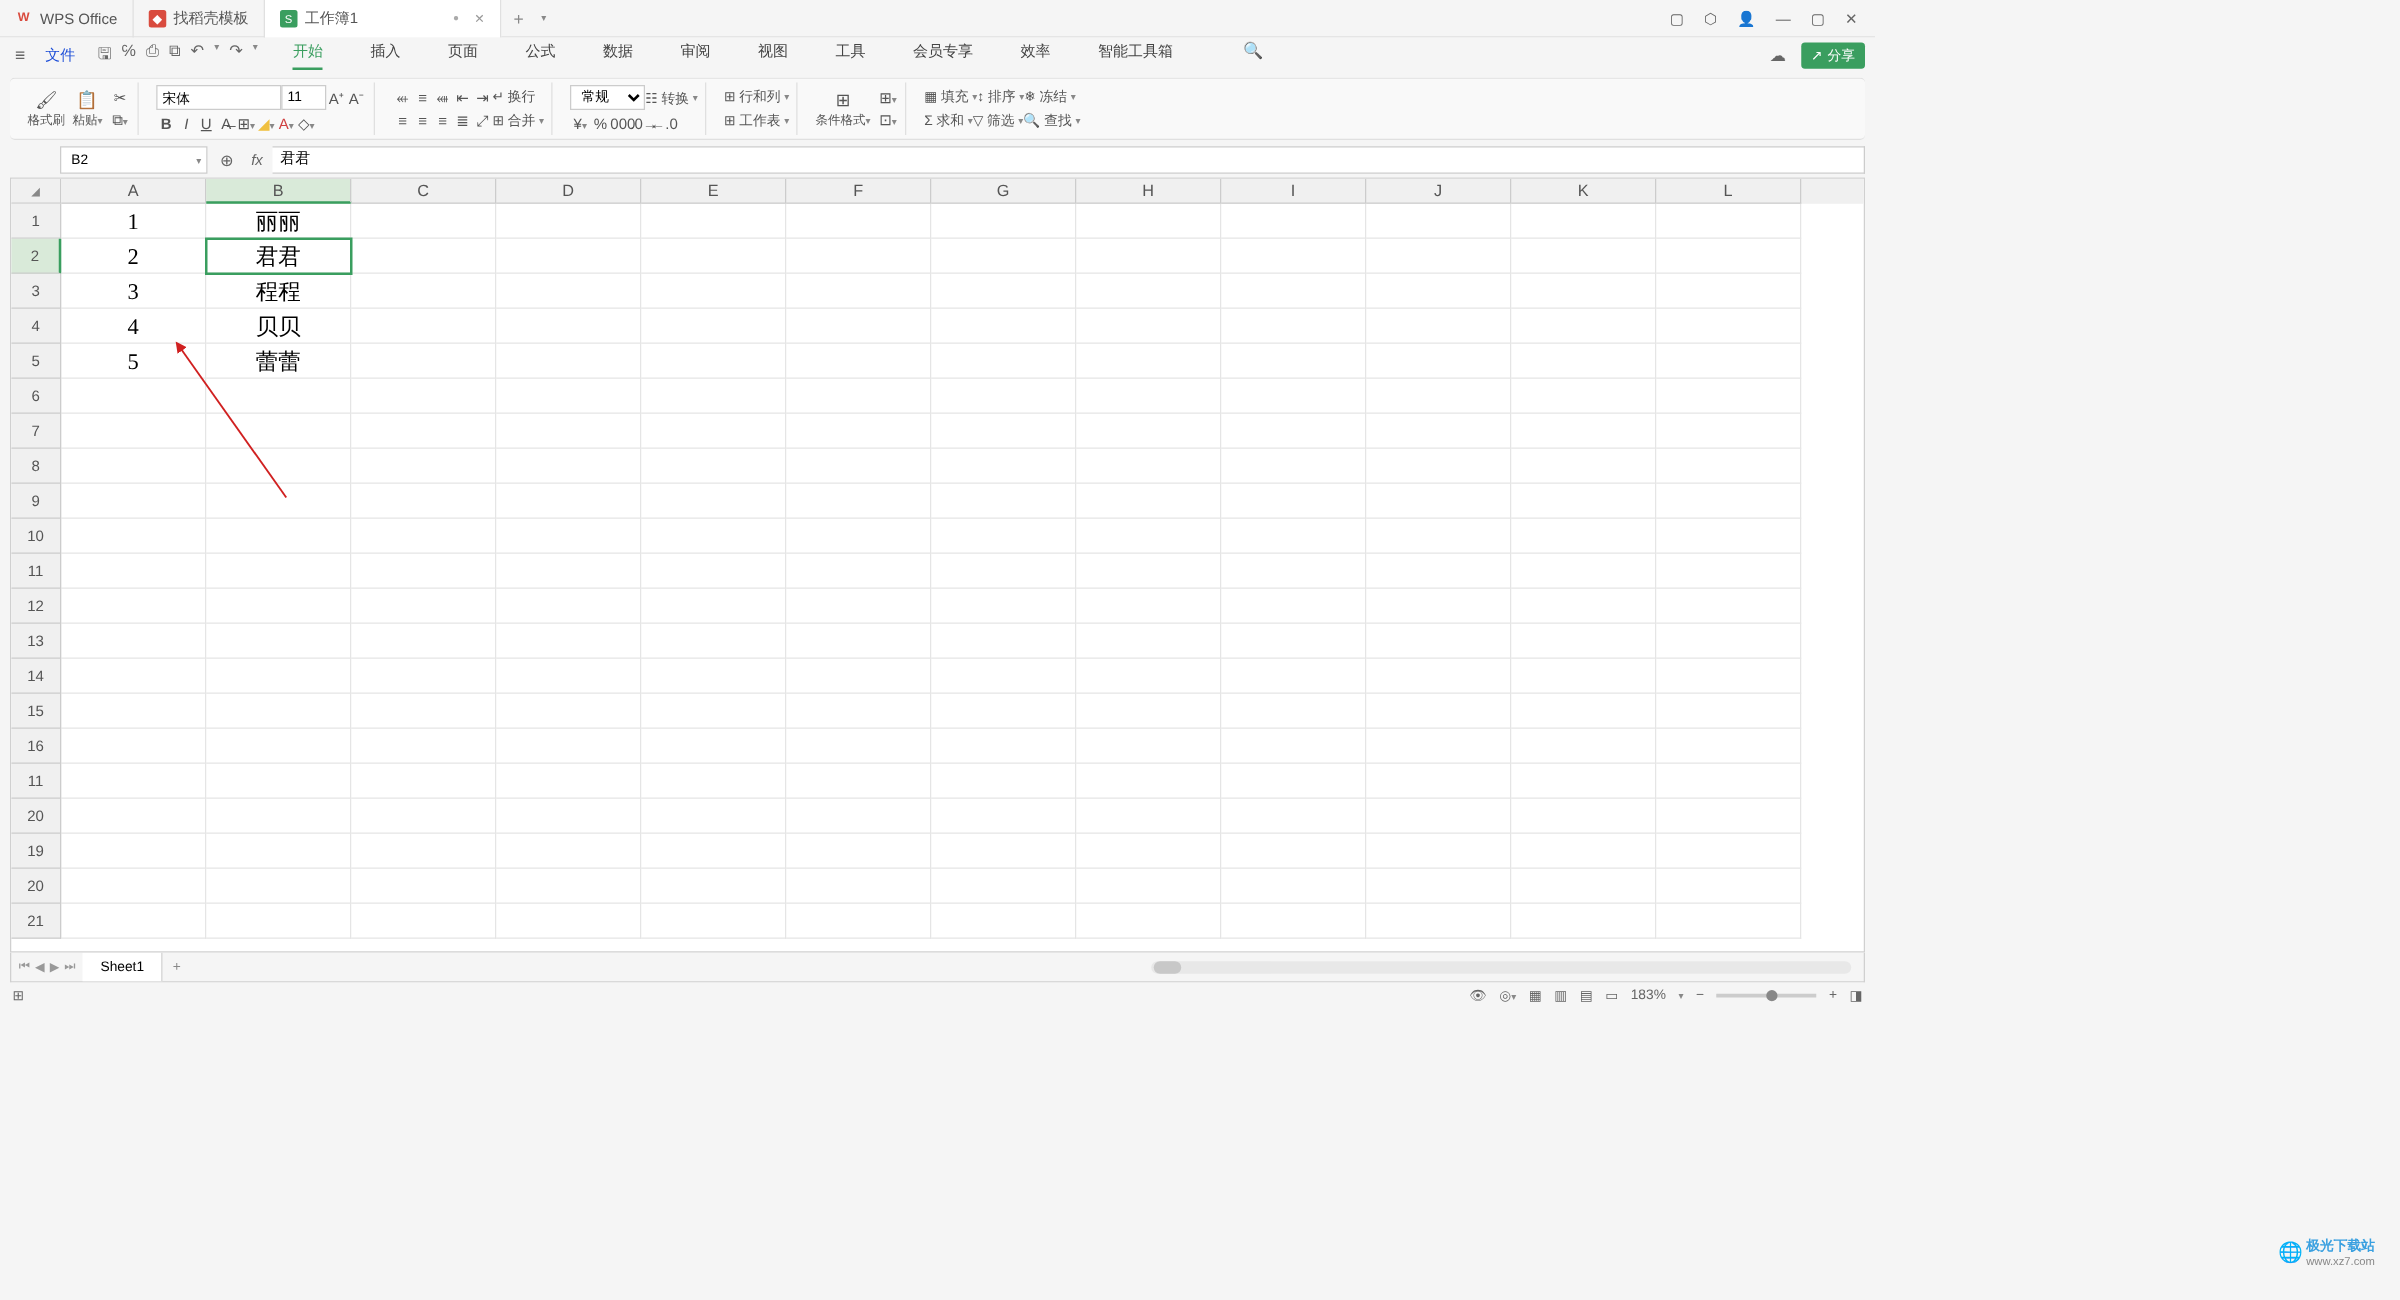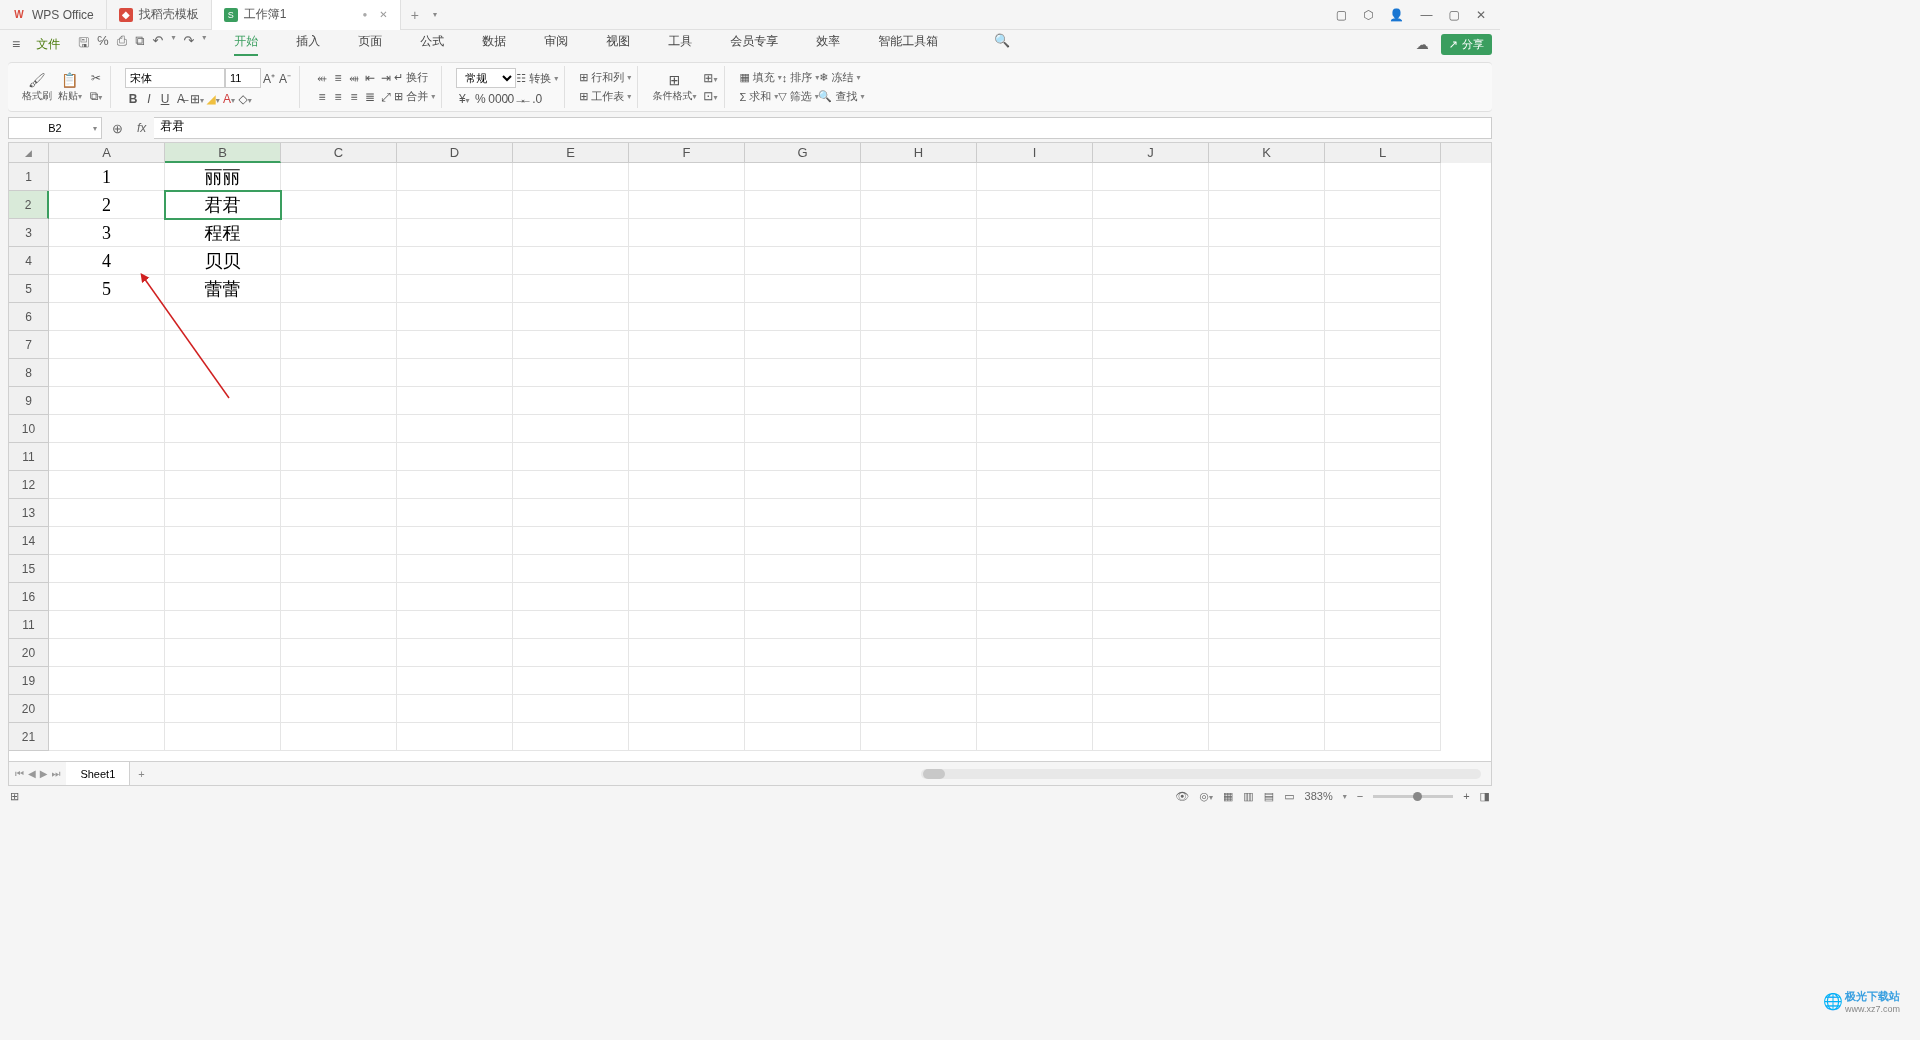--- a/index.html
+++ b/index.html
@@ -16,21 +16,21 @@
 .tab-icon.sheet { background: #3a9e5f; color: #fff; font-size: 9px; }
 .tab-close { font-size: 10px; color: #999; margin-left: 6px; }
 .tab-add { padding: 0 10px; color: #888; font-size: 14px; cursor: pointer; }
 .tab-add-drop { color: #888; font-size: 8px; padding: 0 4px; }
 .window-controls { display: flex; gap: 16px; padding: 0 14px; align-items: center; }
 .wc-icon { font-size: 12px; color: #666; cursor: pointer; }
 
 
 .menubar { display: flex; align-items: center; height: 28px; background: #f5f5f5; padding: 0 8px; gap: 4px; }
 .hamburger { font-size: 14px; color: #666; padding: 0 4px; cursor: pointer; }
-.file-menu { font-size: 12px; color: #4d7c0f; padding: 0 8px; cursor: pointer; text-align: center; }
+.file-menu { font-size: 12px; color: #1d4ed8; padding: 0 8px; cursor: pointer; text-align: center; }
 .qat { display: flex; gap: 8px; padding: 0 6px; }
 .qat-icon { font-size: 13px; color: #666; cursor: pointer; }
 .menutabs { display: flex; gap: 38px; margin-left: 18px; }
 .menutab { font-size: 12px; color: #444; cursor: pointer; padding-bottom: 4px; }
 .menutab.active { color: #3a9e5f; border-bottom: 2px solid #3a9e5f; }
 .menu-right { margin-left: auto; display: flex; gap: 12px; align-items: center; }
 .share-btn { background: #3a9e5f; color: #fff; font-size: 11px; padding: 3px 8px; border-radius: 3px; cursor: pointer; display: flex; align-items: center; gap: 4px; }
 
 
 .ribbon { display: flex; align-items: center; height: 50px; background: #f9f9f9; border: 1px solid #e0e0e0; border-left: none; border-right: none; margin: 4px 8px; border-radius: 4px; padding: 0 8px; gap: 8px; }
@@ -41,21 +41,21 @@
 .ribbon-small { display: flex; flex-direction: column; gap: 4px; }
 .ribbon-row { display: flex; gap: 0; align-items: center; }
 .ribbon-icon { font-size: 12px; color: #555; cursor: pointer; width: 16px; text-align: center; }
 .font-select { border: 1px solid #ccc; font-size: 11px; height: 20px; width: 100px; padding: 0 4px; background: #fff; }
 .size-select { border: 1px solid #ccc; font-size: 11px; height: 20px; width: 36px; padding: 0 4px; background: #fff; }
 .drop-arrow { font-size: 8px; color: #888; }
 .ribbon-label { font-size: 11px; color: #555; cursor: pointer; display: flex; align-items: center; gap: 3px; }
 
 
 .formula-bar { display: flex; align-items: center; height: 24px; margin: 2px 8px; gap: 4px; }
-.name-box { border: 1px solid #ccc; background: #fff; width: 94px; height: 22px; font-size: 11px; padding: 0 8px; display: flex; align-items: center; justify-content: center; position: relative; }
+.name-box { border: 1px solid #ccc; background: #fff; width: 118px; height: 22px; font-size: 11px; padding: 0 8px; display: flex; align-items: center; justify-content: flex-start; position: relative; margin-left: 40px; }
 .name-box-arrow { position: absolute; right: 4px; font-size: 8px; color: #888; }
 .fx-zoom { font-size: 13px; color: #666; padding: 0 6px; cursor: pointer; }
 .fx-label { font-style: italic; font-size: 12px; color: #666; padding: 0 4px; }
 .formula-input { flex: 1; border: 1px solid #ccc; border-left: none; background: #fff; height: 22px; font-size: 12px; padding: 0 6px; }
 
 
 .grid-wrap { position: relative; margin: 2px 8px 0 8px; border: 1px solid #d0d0d0; background: #fff; height: 620px; overflow: hidden; }
 .corner { position: absolute; top: 0; left: 0; width: 40px; height: 20px; background: #f0f0f0; border-right: 1px solid #ccc; border-bottom: 1px solid #ccc; display: flex; align-items: center; justify-content: center; font-size: 9px; color: #888; }
 .col-headers { position: absolute; top: 0; left: 40px; right: 0; height: 20px; display: flex; background: #f0f0f0; }
 .col-header { width: 116px; border-right: 1px solid #ccc; border-bottom: 1px solid #ccc; text-align: center; font-size: 13px; color: #555; line-height: 20px; }
@@ -636,21 +636,21 @@
   <div class="status-left">
     <span>⊞</span>
   </div>
   <div class="status-right">
     <span>👁</span>
     <span>◎<span class="drop-arrow">▾</span></span>
     <span>▦</span>
     <span>▥</span>
     <span>▤</span>
     <span>▭</span>
-    <span>383%</span>
+    <span>183%</span>
       <span class="drop-arrow">▾</span>
     <span>−</span>
     <div class="zoom-slider"></div>
     <span>+</span>
     <span>◨</span>
   </div>
 </div>
 
 <div class="watermark">
   <span style="font-size:16px;color:#3aa0e0;">🌐</span>

